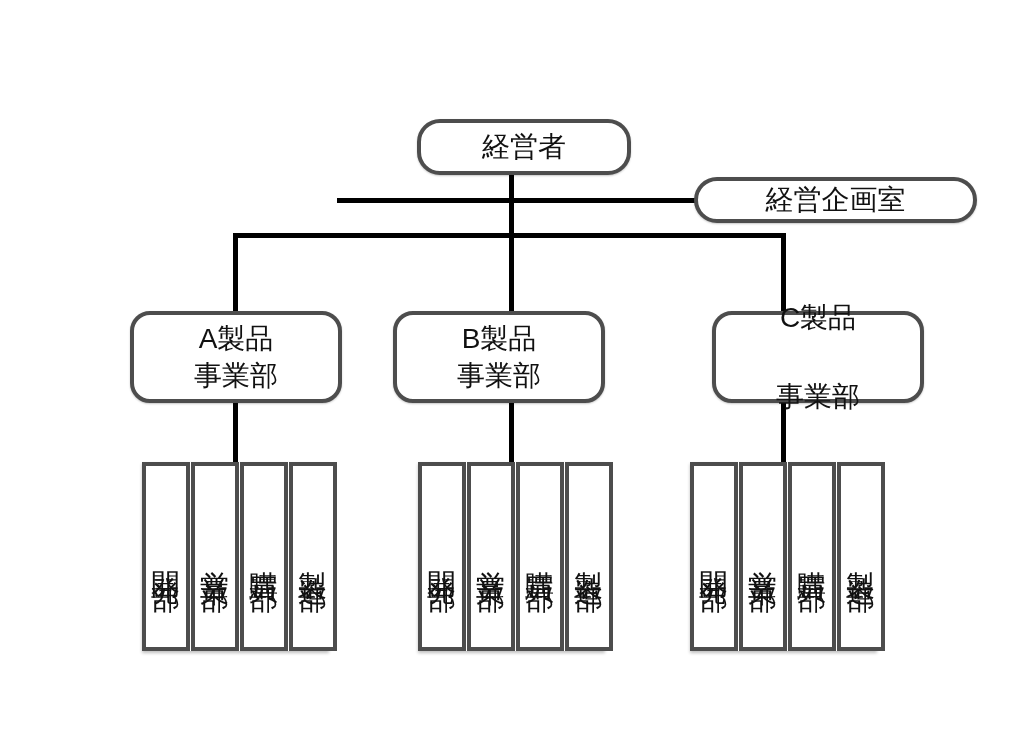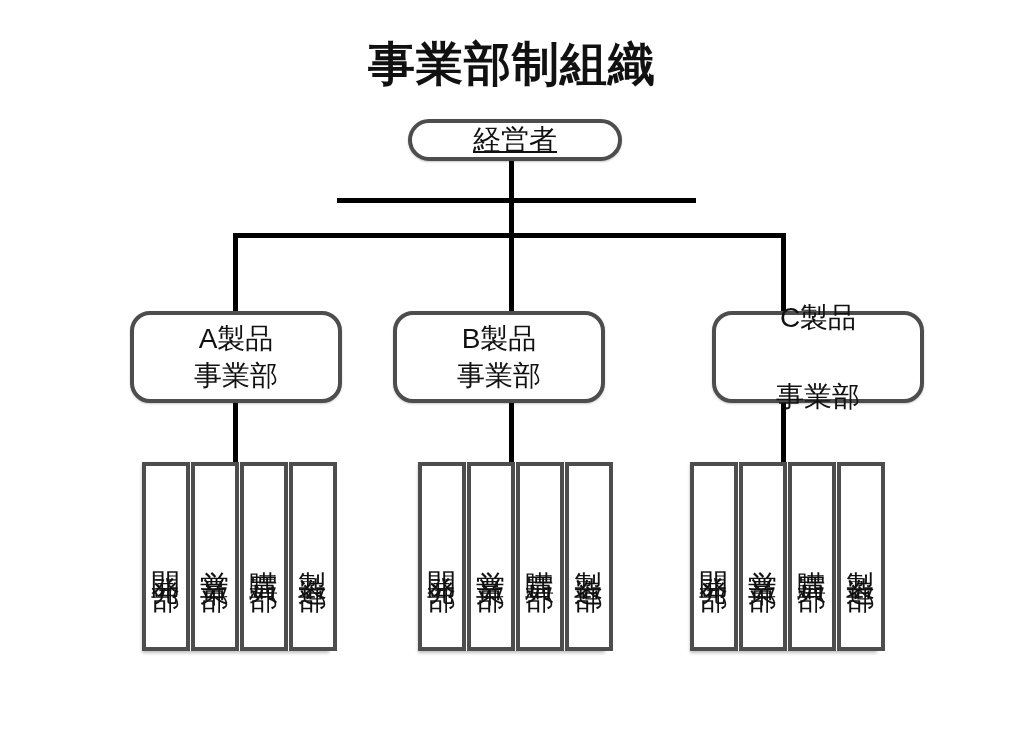--- a/index.html
+++ b/index.html
@@ -27,21 +27,21 @@
   .rnode{
     position:absolute;box-sizing:border-box;
     border:4px solid var(--node-border);
     border-radius:23px;
     background:var(--background);
     display:flex;align-items:center;justify-content:center;
     font-size:28px;line-height:1.2;
     box-shadow:0 1px 2px rgba(0,0,0,0.22);
   }
   .rnode .lbl{white-space:nowrap;}
-  .node-root  {left:408px;top:119px;width:214px;height:42px;text-decoration:underline;}
+  .node-root  {left:417px;top:119px;width:214px;height:56px;}
   .node-staffL{left:45px; top:177px;width:294px;height:47px;}
   .node-staffR{left:694px;top:177px;width:283px;height:46px;}
   .node-div{border-radius:20px;flex-direction:column;top:311px;width:212px;height:92px;}
   .node-divA{left:130px;}
   .node-divB{left:393px;}
   .node-divC{left:712px;gap:42px;}
   .node-div .lbl{line-height:37px;text-align:left;}
   .line{position:absolute;background:var(--connector);}
   .ln-staff-h   {left:337px;top:198px;width:359px;height:5px;}
   .ln-root-v    {left:509px;top:161px;width:5px;height:153px;}
@@ -72,35 +72,37 @@
     letter-spacing:6px;
     color:var(--text);
     white-space:nowrap;
   }
 </style>
 </head>
 <body>
 
 <div class="canvas">
 
-  <div class="chart-title">事業部制組織</div>
 
   <div class="line ln-staff-h"></div>
   <div class="line ln-root-v"></div>
   <div class="line ln-branch-h"></div>
   <div class="line ln-drop-l"></div>
   <div class="line ln-drop-r"></div>
   <div class="line ln-stem-a"></div>
   <div class="line ln-stem-b"></div>
   <div class="line ln-stem-c"></div>
 
   <div class="rnode node-root">
     <span class="lbl">経営者</span>
   </div>
 
+  <div class="rnode node-staffR">
+    <span class="lbl">経営企画室</span>
+  </div>
 
   <div class="rnode node-div node-divA">
     <span class="lbl">A製品</span>
     <span class="lbl">事業部</span>
   </div>
   <div class="rnode node-div node-divB">
     <span class="lbl">B製品</span>
     <span class="lbl">事業部</span>
   </div>
   <div class="rnode node-div node-divC">

